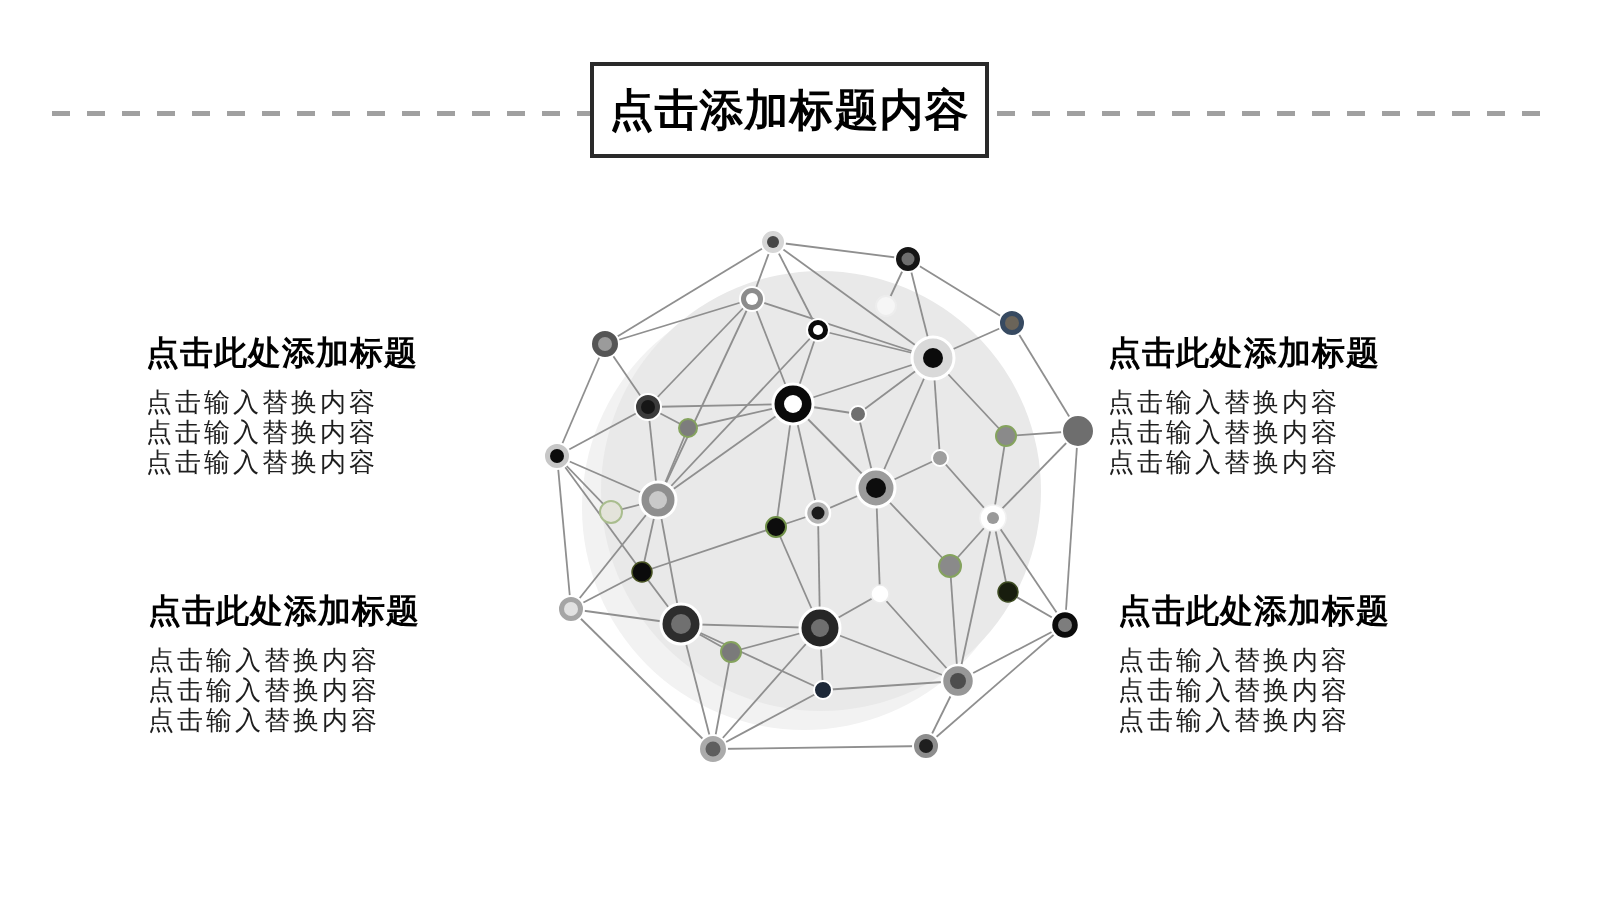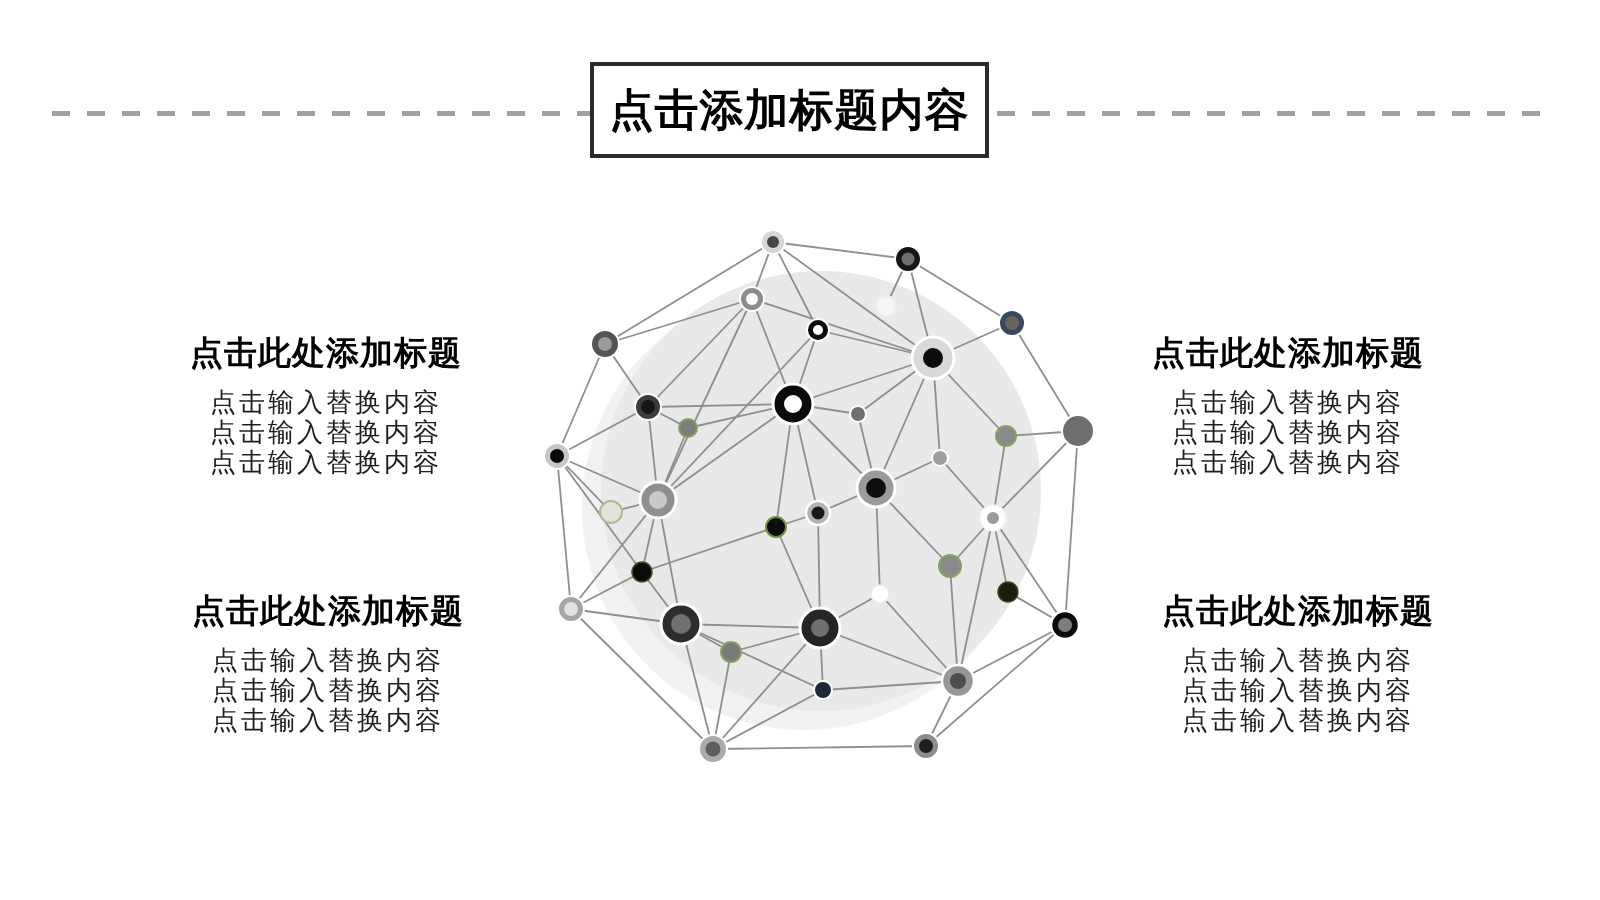--- a/index.html
+++ b/index.html
@@ -15,21 +15,21 @@
   }
   .title-box{
     position:absolute; left:590px; top:62px; width:399px; height:96px; z-index:2;
     background:#ffffff; border:4px solid #2a2a2a; box-sizing:border-box;
     display:flex; align-items:center; justify-content:center;
   }
   .title-text{
     font-size:44px; font-weight:700; color:#000000; letter-spacing:1px; white-space:nowrap;
   }
   .network-svg{position:absolute; left:0; top:0; width:1600px; height:900px; z-index:1;}
-  .text-block{position:absolute; width:360px; text-align:center; z-index:2;}
+  .text-block{position:absolute; width:360px; text-align:left; z-index:2;}
   .tb-heading{font-size:33px; font-weight:700; line-height:40px; letter-spacing:1px; color:#000000; white-space:nowrap;}
   .tb-items{margin-top:14px;}
   .tb-item{font-size:26px; line-height:30px; letter-spacing:3px; color:#1e1e1e; white-space:nowrap;}
   .tb-top-left{left:146px; top:333px;}
   .tb-top-right{left:1108px; top:333px;}
   .tb-bottom-left{left:148px; top:591px;}
   .tb-bottom-right{left:1118px; top:591px;}
 </style>
 </head>
 <body>

